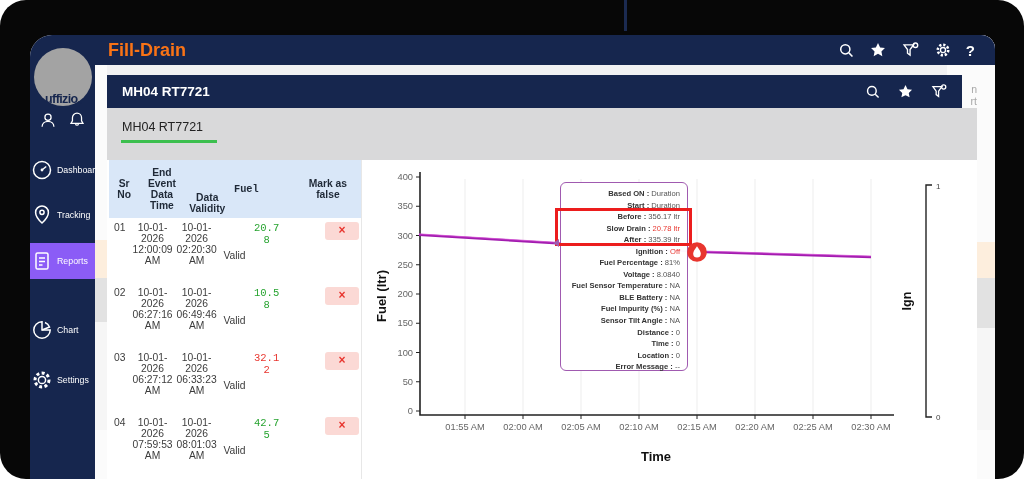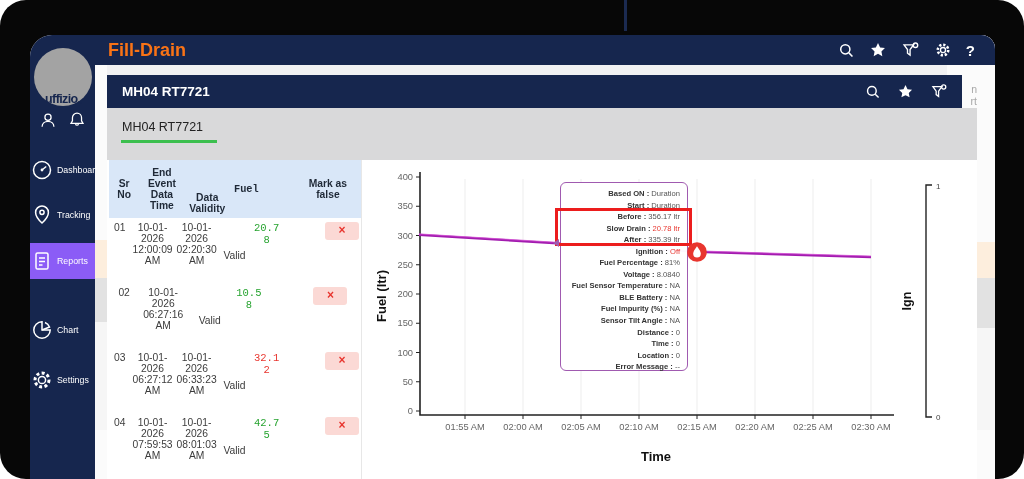--- a/index.html
+++ b/index.html
@@ -229,20 +229,21 @@
               <div class="cell c0">01</div>
               <div class="cell c1">10-01-2026 12:00:09 AM</div>
               <div class="cell c2">10-01-2026 02:20:30 AM</div>
               <div class="cell c3">Valid</div>
               <div class="cell c4"><span class="fuelv" style="color:#26a32f">20.78</span></div>
               <div class="cell c5"><span class="xpill">×</span></div>
             </div>
             <div class="trow">
               <div class="cell c0">02</div>
               <div class="cell c1">10-01-2026 06:27:16 AM</div>
+              <div class="cell c2">10-01-2026 06:49:46 AM</div>
               <div class="cell c3">Valid</div>
               <div class="cell c4"><span class="fuelv" style="color:#26a32f">10.58</span></div>
               <div class="cell c5"><span class="xpill">×</span></div>
             </div>
             <div class="trow">
               <div class="cell c0">03</div>
               <div class="cell c1">10-01-2026 06:27:12 AM</div>
               <div class="cell c2">10-01-2026 06:33:23 AM</div>
               <div class="cell c3">Valid</div>
               <div class="cell c4"><span class="fuelv" style="color:#e8352e">32.12</span></div>

